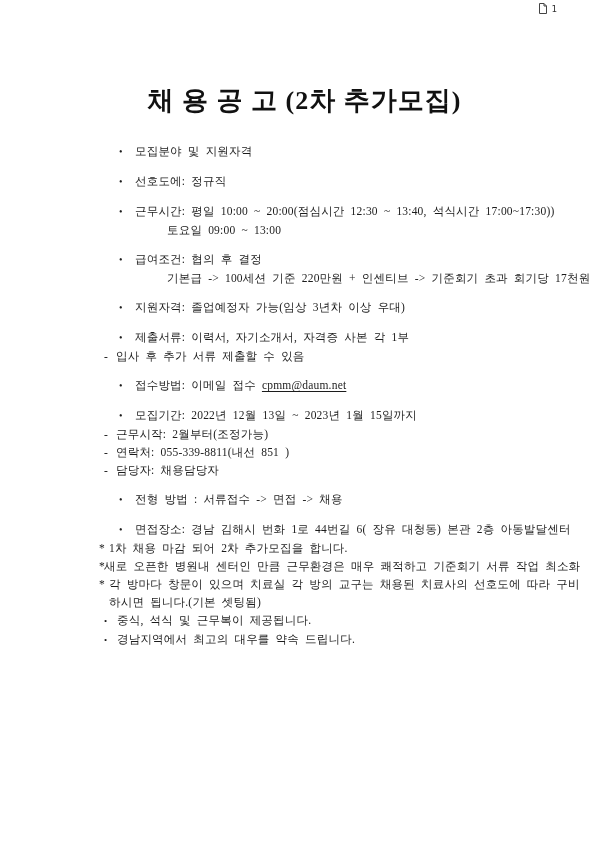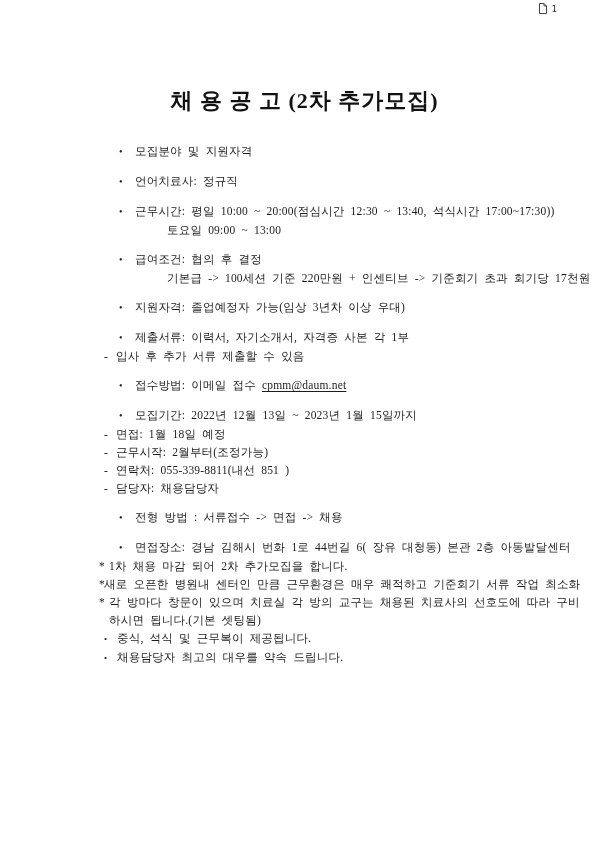--- a/index.html
+++ b/index.html
@@ -24,21 +24,21 @@
     align-items: center;
     gap: 5px;
     font-size: 9px;
     color: #333;
     font-family: "DejaVu Sans Mono", monospace;
   }
   .page-indicator svg { display: block; }
   .doc-title {
     margin-top: 86px;
     text-align: center;
-    font-size: 22px;
+    font-size: 26px;
     font-weight: bold;
     letter-spacing: 1px;
     color: #111;
     line-height: 30px;
   }
   .content {
     margin: 26px 62px 0 63px;
     font-size: 11.5px;
     letter-spacing: 0.2px;
     word-spacing: 3px;
@@ -87,38 +87,37 @@
       </svg>
     </span>
     <span>1</span>
   </div>
 
   <div class="doc-title">채 용 공 고 (2차 추가모집)</div>
 
   <div class="content">
     <div class="lines">
         <div class="line bullet gap"><span class="marker">•</span><span>모집분야 및 지원자격</span></div>
-        <div class="line bullet gap"><span class="marker">•</span><span>언어치료사: 정규직</span></div>
+        <div class="line bullet gap"><span class="marker">•</span><span>선호도에: 정규직</span></div>
         <div class="line bullet gap"><span class="marker">•</span><span>근무시간: 평일 10:00 ~ 20:00(점심시간 12:30 ~ 13:40, 석식시간 17:00~17:30))</span></div>
         <div class="line cont-time"><span>토요일 09:00 ~ 13:00</span></div>
         <div class="line bullet gap"><span class="marker">•</span><span>급여조건: 협의 후 결정</span></div>
         <div class="line cont-time"><span>기본급 -&gt; 100세션 기준 220만원 + 인센티브 -&gt; 기준회기 초과 회기당 17천원</span></div>
         <div class="line bullet gap"><span class="marker">•</span><span>지원자격: 졸업예정자 가능(임상 3년차 이상 우대)</span></div>
         <div class="line bullet gap"><span class="marker">•</span><span>제출서류: 이력서, 자기소개서, 자격증 사본 각 1부</span></div>
         <div class="line dash"><span class="marker">-</span><span>입사 후 추가 서류 제출할 수 있음</span></div>
         <div class="line bullet gap"><span class="marker">•</span><span>접수방법: 이메일 접수 </span><span class="email-link">cpmm@daum.net</span></div>
         <div class="line bullet gap"><span class="marker">•</span><span>모집기간: 2022년 12월 13일 ~ 2023년 1월 15일까지</span></div>
-        <div class="line dash"><span class="marker">-</span><span>면접: 1월 18일 예정</span></div>
         <div class="line dash"><span class="marker">-</span><span>근무시작: 2월부터(조정가능)</span></div>
         <div class="line dash"><span class="marker">-</span><span>연락처: 055-339-8811(내선 851 )</span></div>
         <div class="line dash"><span class="marker">-</span><span>담당자: 채용담당자</span></div>
         <div class="line bullet gap"><span class="marker">•</span><span>전형 방법 : 서류접수 -&gt; 면접 -&gt; 채용</span></div>
         <div class="line bullet gap"><span class="marker">•</span><span>면접장소: 경남 김해시 번화 1로 44번길 6( 장유 대청동) 본관 2층 아동발달센터</span></div>
         <div class="line star"><span class="marker">*</span><span>1차 채용 마감 되어 2차 추가모집을 합니다.</span></div>
         <div class="line star-tight"><span class="marker">*</span><span>새로 오픈한 병원내 센터인 만큼 근무환경은 매우 쾌적하고 기준회기 서류 작업 최소화</span></div>
         <div class="line star"><span class="marker">*</span><span>각 방마다 창문이 있으며 치료실 각 방의 교구는 채용된 치료사의 선호도에 따라 구비</span></div>
         <div class="line cont-star"><span>하시면 됩니다.(기본 셋팅됨)</span></div>
         <div class="line dash"><span class="marker small-bullet">•</span><span>중식, 석식 및 근무복이 제공됩니다.</span></div>
-        <div class="line dash"><span class="marker small-bullet">•</span><span>채용담당자 최고의 대우를 약속 드립니다.</span></div>
+        <div class="line dash"><span class="marker small-bullet">•</span><span>경남지역에서 최고의 대우를 약속 드립니다.</span></div>
       </div>
   </div>
 
 </div>
 
 </body></html>

